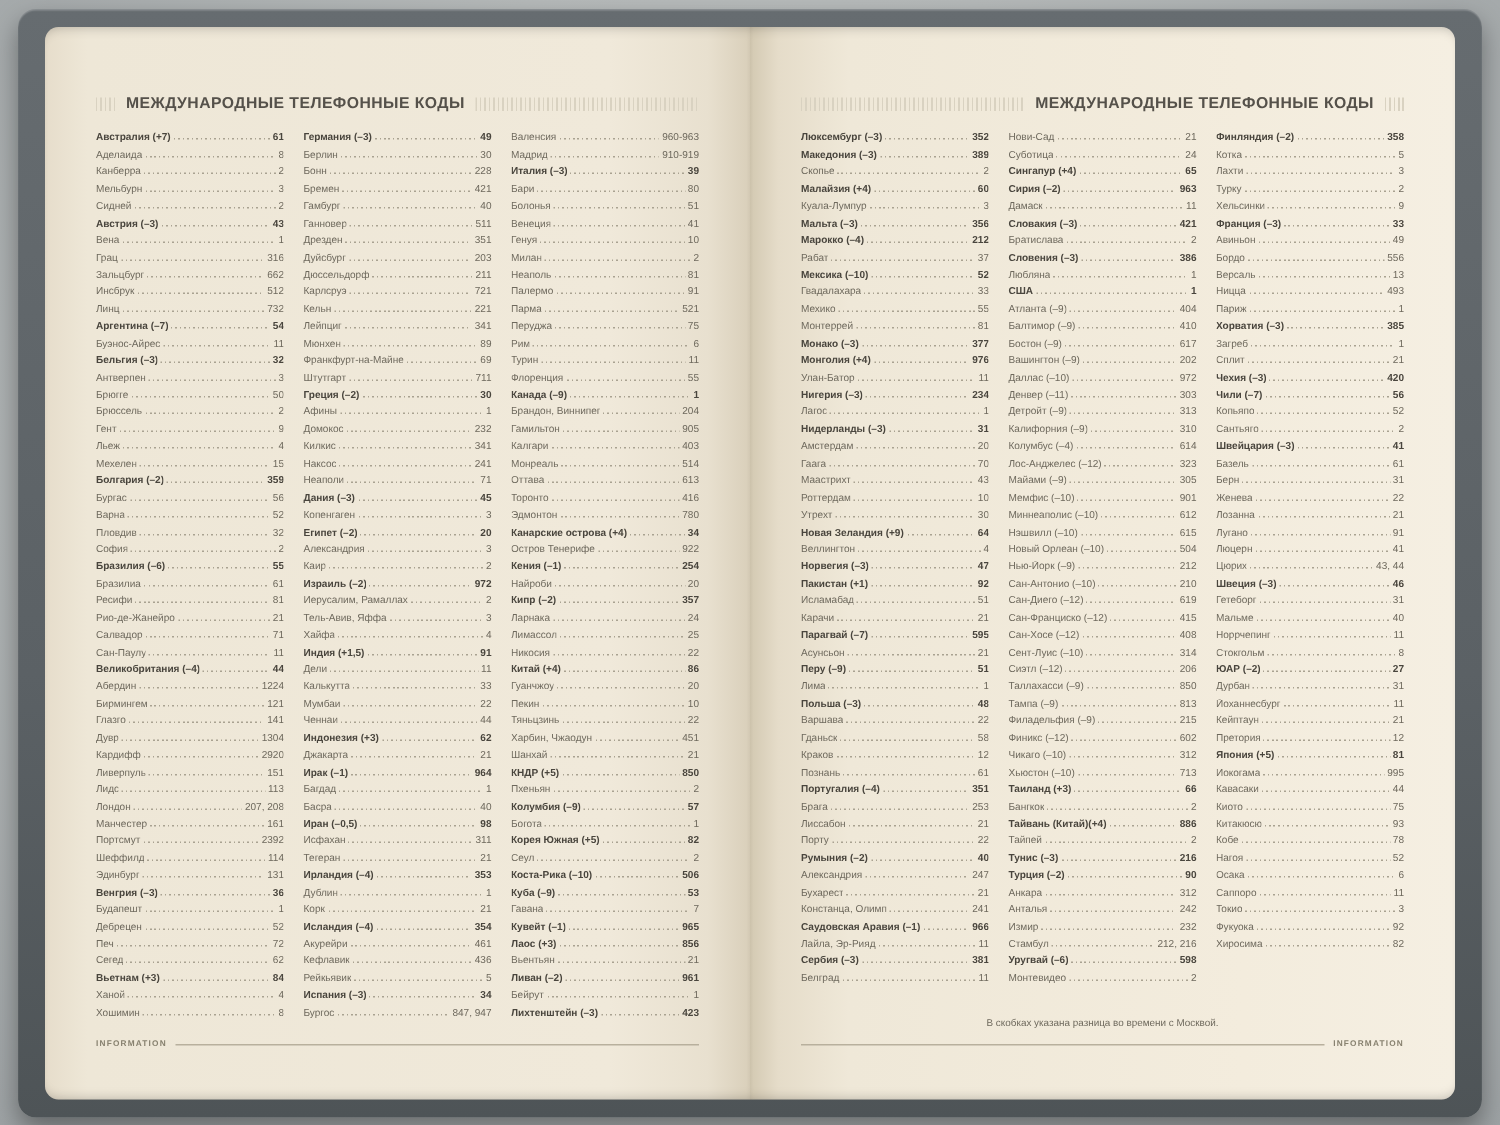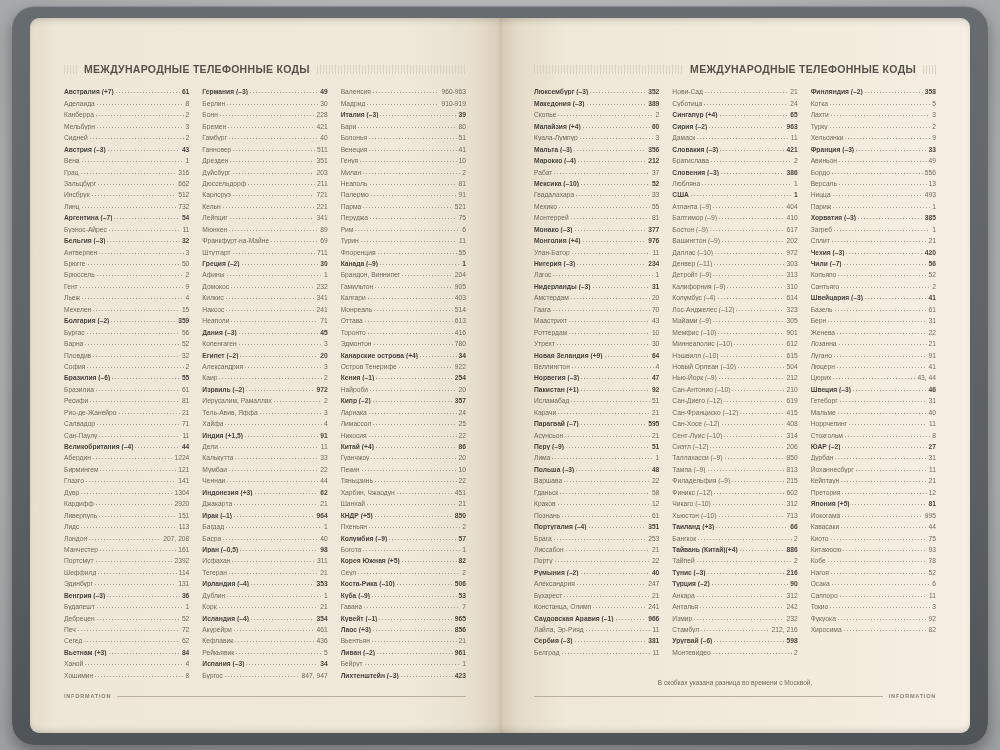--- a/index.html
+++ b/index.html
@@ -4,21 +4,21 @@
 <style>
   * { margin:0; padding:0; box-sizing:border-box; }
   html,body { width:1000px; height:750px; overflow:hidden; }
   body { font-family:"Liberation Sans", sans-serif; }
 
   .scene { position:absolute; inset:0;
     background: radial-gradient(ellipse at 50% 42%, #c6c9c9 0%, #b6baba 55%, #9ea3a5 100%); }
 
   .cover { position:absolute; left:12px; top:6px; right:12px; bottom:5px;
     background: linear-gradient(180deg,#666c70 0%, #5b6165 60%, #4e5457 100%);
-    border-radius:22px; box-shadow: 0 8px 18px rgba(0,0,0,.38), inset 0 1px 1px rgba(255,255,255,.25); }
+    border-radius:12px; box-shadow: 0 8px 18px rgba(0,0,0,.38), inset 0 1px 1px rgba(255,255,255,.25); }
 
   .spread { position:absolute; left:18px; top:12px; right:18px; bottom:12px; display:flex; }
 
   .page { position:relative; flex:1 1 50%; }
   .page.left {
     border-radius: 9px 0 0 9px;
     background: linear-gradient(90deg,#e6ddcb 0%, #eee7d7 6%, #f0e9da 80%, #e8e0cf 94%, #d9cfba 100%);
     box-shadow: inset 0 6px 8px -6px rgba(0,0,0,.25), inset 0 -6px 8px -6px rgba(0,0,0,.25);
   }
   .page.right {

